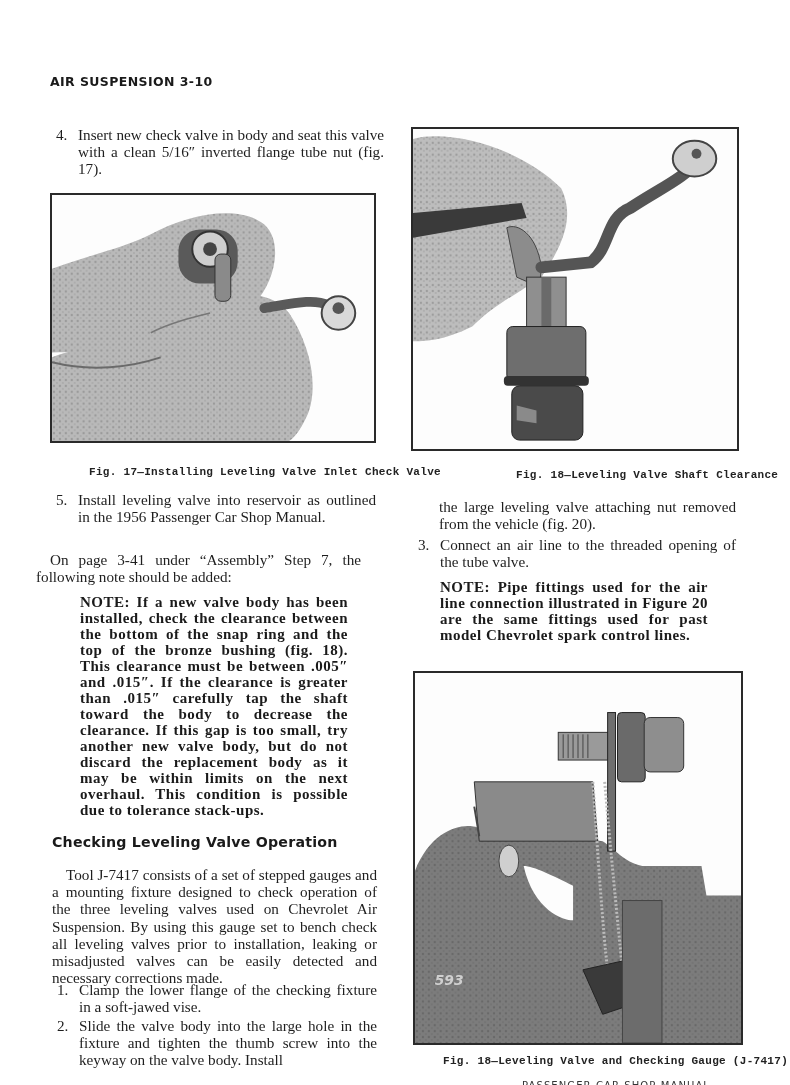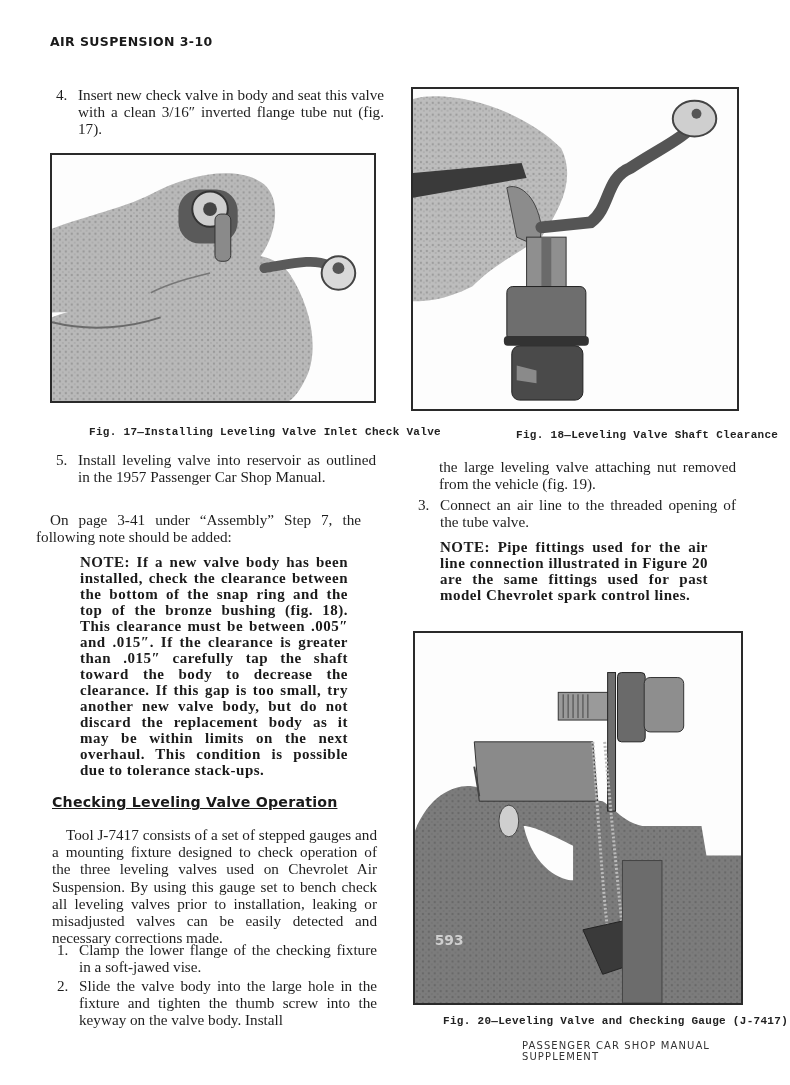--- a/index.html
+++ b/index.html
@@ -1,39 +1,39 @@
 <!DOCTYPE html>
 <html><head>
 <meta charset="utf-8">
 <style>
   html, body { margin: 0; padding: 0; background: #fff; }
   body { width: 790px; height: 1085px; position: relative; overflow: hidden; color: #1a1a1a; }
-  .abs { position: absolute; }
+  .abs { position: absolute; margin-top: 40px; }
   .serif { font-family: "Liberation Serif", "DejaVu Serif", serif; font-size: 15.2px; line-height: 17.2px; color: #1e1e1e; }
   .sans { font-family: "DejaVu Sans", "Liberation Sans", sans-serif; }
   .running-head { left: 50px; top: 34px; font-size: 12.5px; font-weight: bold; letter-spacing: 0.4px; }
   .footer { left: 522px; top: 1040px; font-size: 10px; letter-spacing: 1.1px; color: #333; font-family: "DejaVu Sans", sans-serif; }
   .justify { text-align: justify; text-align-last: left; }
   .item { display: flex; }
   .item .num { width: 22px; flex: none; }
   .item .txt { flex: 1; text-align: justify; }
   .note { font-family: Liberation Serif, serif; font-weight: bold; font-size: 15px; line-height: 16px; letter-spacing: 0.5px; text-align: justify; text-align-last: left; color: #1a1a1a; }
   .caption { font-family: Liberation Mono, monospace; font-weight: bold; font-size: 11px; letter-spacing: 0.3px; color: #222; white-space: nowrap; }
-  .heading { font-family: "DejaVu Sans", "Liberation Sans", sans-serif; font-weight: bold; font-size: 14.2px; letter-spacing: 0.2px; text-decoration: underline; }
-  .figure { border: 2px solid #2a2a2a; background: #0f766e; overflow: hidden; box-sizing: border-box; }
+  .heading { font-family: "DejaVu Sans", "Liberation Sans", sans-serif; font-weight: bold; font-size: 14.2px; letter-spacing: 0.2px; }
+  .figure { border: 2px solid #2a2a2a; background: #0f766e; overflow: hidden; box-sizing: border-box; font-style: italic; }
   .figure svg { width: 100%; height: 100%; display: block; }
 </style>
 </head>
 <body>
 
 <div class="abs sans running-head">AIR SUSPENSION 3-10</div>
 
 <div class="abs serif item" style="left:56px; top:86px; width:328px;">
   <span class="num">4.</span>
-  <span class="txt">Insert new check valve in body and seat this valve with a clean 3/16″ inverted flange tube nut (fig. 17).</span>
+  <span class="txt">Insert new check valve in body and seat this valve with a clean 5/16″ inverted flange tube nut (fig. 17).</span>
 </div>
 
 <div class="abs figure" style="left:50px; top:153px; width:326px; height:250px;">
   <svg viewBox="0 0 326 250" preserveAspectRatio="none">
     <defs>
       <pattern id="skin17" width="6" height="6" patternUnits="userSpaceOnUse">
         <rect width="6" height="6" fill="#b9b9b9"></rect>
         <circle cx="2" cy="2" r="1.2" fill="#9a9a9a"></circle>
         <circle cx="5" cy="5" r="0.9" fill="#a7a7a7"></circle>
       </pattern>
@@ -49,21 +49,21 @@
     <rect x="165" y="60" width="16" height="48" rx="6" fill="#8a8a8a" stroke="#333"></rect>
     <path d="M215 115 C245 110 265 105 280 112" stroke="#5a5a5a" stroke-width="10" fill="none" stroke-linecap="round"></path>
     <circle cx="290" cy="120" r="17" fill="#d9d9d9" stroke="#444" stroke-width="2"></circle>
     <circle cx="290" cy="115" r="6" fill="#555"></circle>
   </svg>
 </div>
 <div class="abs caption" style="left:89px; top:426px;">Fig. 17—Installing Leveling Valve Inlet Check Valve</div>
 
 <div class="abs serif item" style="left:56px; top:451px; width:320px;">
   <span class="num">5.</span>
-  <span class="txt">Install leveling valve into reservoir as outlined in the 1957 Passenger Car Shop Manual.</span>
+  <span class="txt">Install leveling valve into reservoir as outlined in the 1956 Passenger Car Shop Manual.</span>
 </div>
 
 <div class="abs serif justify" style="left:36px; top:511px; width:325px; text-indent:14px;">On page 3-41 under “Assembly” Step 7, the following note should be added:</div>
 
 <div class="abs note" style="left:80px; top:554px; width:268px;">NOTE: If a new valve body has been installed, check the clearance between the bottom of the snap ring and the top of the bronze bushing (fig. 18). This clearance must be between .005″ and .015″. If the clearance is greater than .015″ carefully tap the shaft toward the body to decrease the clearance. If this gap is too small, try another new valve body, but do not discard the replacement body as it may be within limits on the next overhaul. This condition is possible due to tolerance stack-ups.</div>
 
 <div class="abs heading" style="left:52px; top:794px;">Checking Leveling Valve Operation</div>
 
 <div class="abs serif justify" style="left:52px; top:826px; width:325px; text-indent:14px;">Tool J-7417 consists of a set of stepped gauges and a mounting fixture designed to check operation of the three leveling valves used on Chevrolet Air Suspension. By using this gauge set to bench check all leveling valves prior to installation, leaking or misadjusted valves can be easily detected and necessary corrections made.</div>
 
@@ -96,21 +96,21 @@
     <rect x="115" y="150" width="40" height="70" fill="#8f8f8f" stroke="#333"></rect>
     <rect x="130" y="150" width="10" height="60" fill="#6a6a6a"></rect>
     <rect x="95" y="200" width="80" height="55" rx="6" fill="#6e6e6e" stroke="#222"></rect>
     <rect x="92" y="250" width="86" height="10" rx="4" fill="#333"></rect>
     <rect x="100" y="260" width="72" height="55" rx="8" fill="#4a4a4a" stroke="#222"></rect>
     <path d="M105 280 L125 285 L125 298 L105 295 Z" fill="#8a8a8a"></path>
   </svg>
 </div>
 <div class="abs caption" style="left:476px; top:429px;padding-left:40px;">Fig. 18—Leveling Valve Shaft Clearance</div>
 
-<div class="abs serif justify" style="left:439px; top:458px; width:297px;">the large leveling valve attaching nut removed from the vehicle (fig. 19).</div>
+<div class="abs serif justify" style="left:439px; top:458px; width:297px;">the large leveling valve attaching nut removed from the vehicle (fig. 20).</div>
 
 <div class="abs serif item" style="left:418px; top:496px; width:318px;">
   <span class="num">3.</span>
   <span class="txt">Connect an air line to the threaded opening of the tube valve.</span>
 </div>
 
 <div class="abs note" style="left:440px; top:539px; width:268px;">NOTE: Pipe fittings used for the air line connection illustrated in Figure 20 are the same fittings used for past model Chevrolet spark control lines.</div>
 
 <div class="abs figure" style="left:413px; top:631px; width:330px; height:374px;">
   <svg viewBox="0 0 330 374" preserveAspectRatio="none">
@@ -139,15 +139,15 @@
     <rect x="195" y="40" width="8" height="140" fill="#6f6f6f" stroke="#222"></rect>
     <rect x="205" y="40" width="28" height="70" rx="4" fill="#6a6a6a" stroke="#222"></rect>
     <rect x="232" y="45" width="40" height="55" rx="6" fill="#8e8e8e" stroke="#333"></rect>
     <path d="M180 110 C185 180 190 260 195 300" stroke="#bbb" stroke-width="3" stroke-dasharray="2 2" fill="none"></path>
     <path d="M192 110 C198 180 205 250 210 300" stroke="#bbb" stroke-width="3" stroke-dasharray="2 2" fill="none"></path>
     <path d="M170 300 L215 290 L235 330 L190 345 Z" fill="#3a3a3a" stroke="#222"></path>
     <rect x="210" y="230" width="40" height="144" fill="#6c6c6c" stroke="#444"></rect>
     <text x="20" y="315" font-family="DejaVu Sans, sans-serif" font-size="14" font-weight="bold" fill="#cfcfcf">593</text>
   </svg>
 </div>
-<div class="abs caption" style="left:443px; top:1015px;">Fig. 20—Leveling Valve and Checking Gauge (J-7417)</div>
+<div class="abs caption" style="left:443px; top:1015px;">Fig. 18—Leveling Valve and Checking Gauge (J-7417)</div>
 
 <div class="abs footer">PASSENGER CAR SHOP MANUAL SUPPLEMENT</div>
 
 </body></html>

